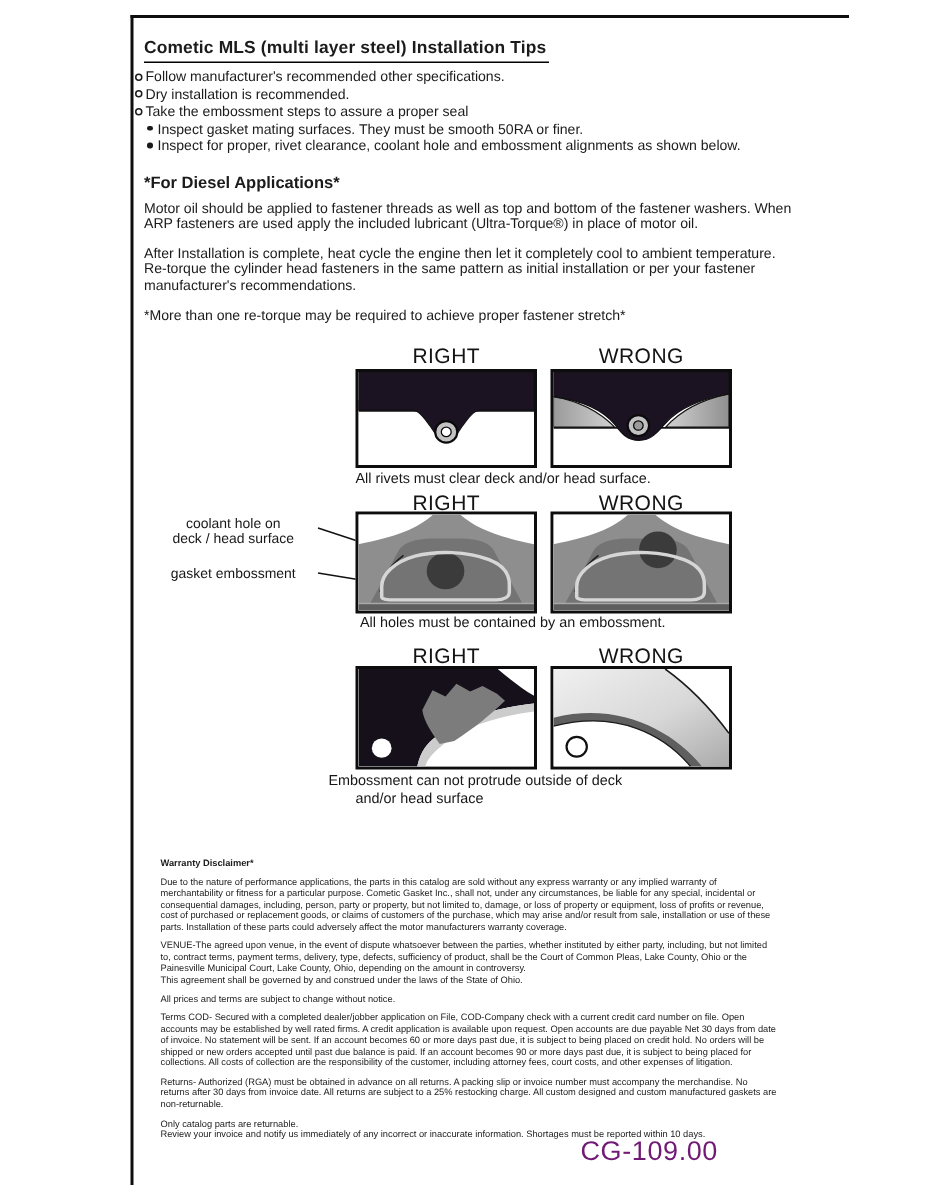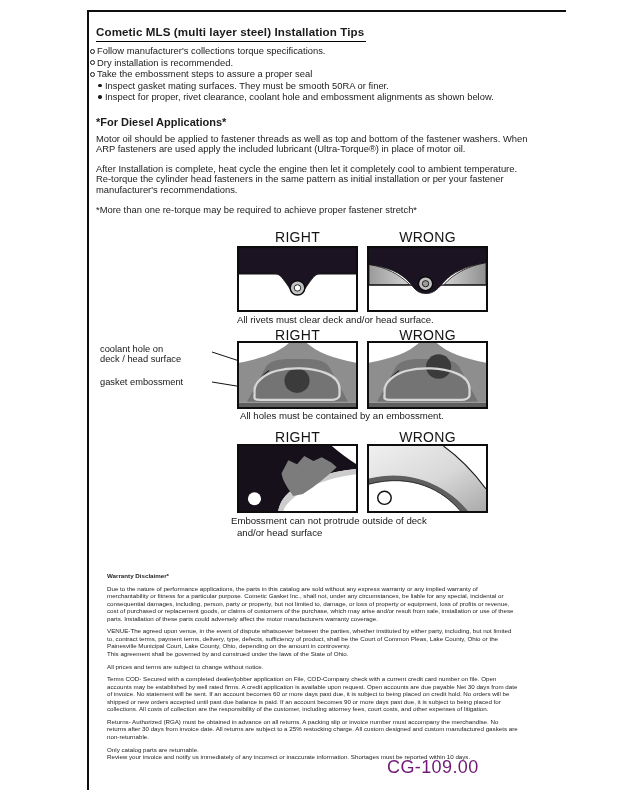--- a/index.html
+++ b/index.html
@@ -17,39 +17,39 @@
   .sb::before{content:"";position:absolute;left:-7px;top:4px;width:3.6px;height:3.6px;
               background:#1b1b1b;border-radius:50%;}
   .h2{position:absolute;left:96px;top:116px;font-size:11px;font-weight:bold;}
   .para{position:absolute;left:96px;width:432px;font-size:9.4px;line-height:10.3px;}
   .p-d1{top:134px;} .p-d2{top:164px;} .p-d3{top:205px;}
   .dlabel{position:absolute;width:121px;text-align:center;font-size:14px;letter-spacing:0.3px;color:#141414;}
   .dbox{position:absolute;width:121px;box-sizing:border-box;border:2px solid #0d0d0d;background:#fff;}
   .dbox svg{display:block;width:100%;height:100%;}
   .h66{height:66px;} .h68{height:68px;} .h69{height:69px;}
   .cap{position:absolute;font-size:9.6px;color:#171717;text-align:right;}
-  .side-lbl{position:absolute;left:100px;width:111px;text-align:left;font-size:9.3px;line-height:10px;color:#171717;}
+  .side-lbl{position:absolute;left:100px;width:111px;text-align:center;font-size:9.3px;line-height:10px;color:#171717;}
   .leaders{position:absolute;left:110px;top:342px;width:190px;height:55px;}
   .fp{position:absolute;left:107px;top:572px;width:412px;font-size:6.2px;line-height:7.4px;color:#1c1c1c;}
   .fp .fp-h{font-weight:bold;margin:0 0 5.5px 0;}
   .fp p{margin:0 0 5.5px 0;}
   .fp p.tight{margin:0;}
   .pagenum{position:absolute;left:387px;top:757px;font-size:18px;letter-spacing:0.4px;color:#701a75;}
 </style>
 </head>
 <body>
 
 <div class="page">
   <div class="rule-top"></div>
   <div class="rule-left"></div>
 
   <div class="title">Cometic MLS (multi layer steel) Installation Tips</div>
 
   <div class="tips">
-    <div class="b"><span>Follow manufacturer's collections torque specifications.</span></div>
+    <div class="b"><span>Follow manufacturer's recommended other specifications.</span></div>
     <div class="b"><span>Dry installation is recommended.</span></div>
     <div class="b"><span>Take the embossment steps to assure a proper seal</span></div>
     <div class="sb"><span>Inspect gasket mating surfaces.  They must be smooth 50RA or finer.</span></div>
     <div class="sb"><span>Inspect for proper, rivet clearance, coolant hole and embossment alignments as shown below.</span></div>
   </div>
 
   <div class="h2">*For Diesel Applications*</div>
   <div class="para p-d1">Motor oil should be applied to fastener threads as well as top and bottom of the fastener washers. When ARP fasteners are used apply the included lubricant (Ultra-Torque®) in place of motor oil.</div>
   <div class="para p-d3">*More than one re-torque may be required to achieve proper fastener stretch*</div>
   <div class="para p-d2">After Installation is complete, heat cycle the engine then let it completely cool to ambient temperature. Re-torque the cylinder head fasteners in the same pattern as initial installation or per your fastener manufacturer's recommendations.</div>
@@ -152,21 +152,21 @@
         </linearGradient>
       </defs>
       <rect width="121" height="69" fill="#ffffff"></rect>
       <path d="M0,0 H77 C94,12.5 108,27.5 121,45.5 V69 H102.5 C84,45.5 47,22.5 0,34.5 Z" fill="url(#g6)"></path>
       <path d="M77,0 C94,12.5 108,27.5 121,45.5" fill="none" stroke="#1c1c1c" stroke-width="1.1"></path>
       <path d="M0,34.5 C47,22.5 84,45.5 102.5,69 L94.5,69 C77,47.5 45,28.5 0,40.5 Z" fill="#5f5f5f"></path>
       <path d="M0,40.5 C45,28.5 77,47.5 94.5,69" fill="none" stroke="#1c1c1c" stroke-width="0.9"></path>
       <circle cx="16" cy="55" r="7" fill="#ffffff" stroke="#111111" stroke-width="1.5"></circle>
     </svg>
   </div>
-  <div class="cap" style="left:231px;top:515px;">Embossment can not protrude outside of deck</div>
+  <div class="cap" style="left:219px;top:515px;">Embossment can not protrude outside of deck</div>
   <div class="cap" style="left:237px;top:526.5px;">and/or head surface</div>
 
   <div class="fp">
     <div class="fp-h">Warranty Disclaimer*</div>
     <p>Due to the nature of performance applications, the parts in this catalog are sold without any express warranty or any implied warranty of merchantability or fitness for a particular purpose.  Cometic Gasket Inc., shall not, under any circumstances, be liable for any special, incidental or consequential damages, including, person, party or property, but not limited to, damage, or loss of property or equipment, loss of profits or revenue, cost of purchased or replacement goods, or claims of customers of the purchase, which may arise and/or result from sale, installation or use of these parts.  Installation of these parts could adversely affect the motor manufacturers warranty coverage.</p>
     <p class="tight">VENUE-The agreed upon venue, in the event of dispute whatsoever between the parties, whether instituted by either party, including, but not limited to, contract terms, payment terms, delivery, type, defects, sufficiency of product, shall be the Court of Common Pleas, Lake County, Ohio or the Painesville Municipal Court, Lake County, Ohio, depending on the amount in controversy.</p>
     <p>This agreement shall be governed by and construed under the laws of the State of Ohio.</p>
     <p>All prices and terms are subject to change without notice.</p>
     <p>Terms COD- Secured with a completed dealer/jobber application on File, COD-Company check with a current credit card number on file.  Open accounts may be established by well rated firms.  A credit application is available upon request.  Open accounts are due payable Net 30 days from date of invoice.  No statement will be sent.  If an account becomes 60 or more days past due, it is subject to being placed on credit hold.  No orders will be shipped or new orders accepted until past due balance is paid.  If an account becomes 90 or more days past due, it is subject to being placed for collections.  All costs of collection are the responsibility of the customer, including attorney fees, court costs, and other expenses of litigation.</p>
     <p>Returns- Authorized (RGA) must be obtained in advance on all returns.  A packing slip or invoice number must accompany the merchandise.  No returns after 30 days from invoice date.  All returns are subject to a 25% restocking charge.  All custom designed and custom manufactured gaskets are non-returnable.</p>

